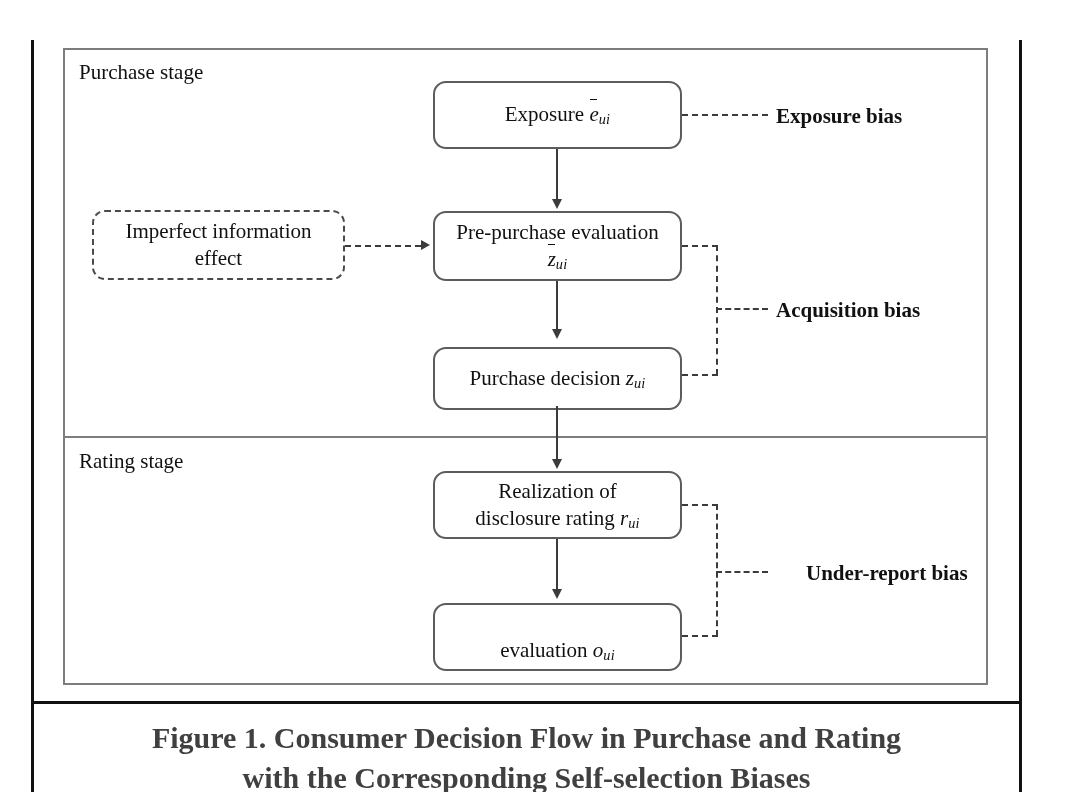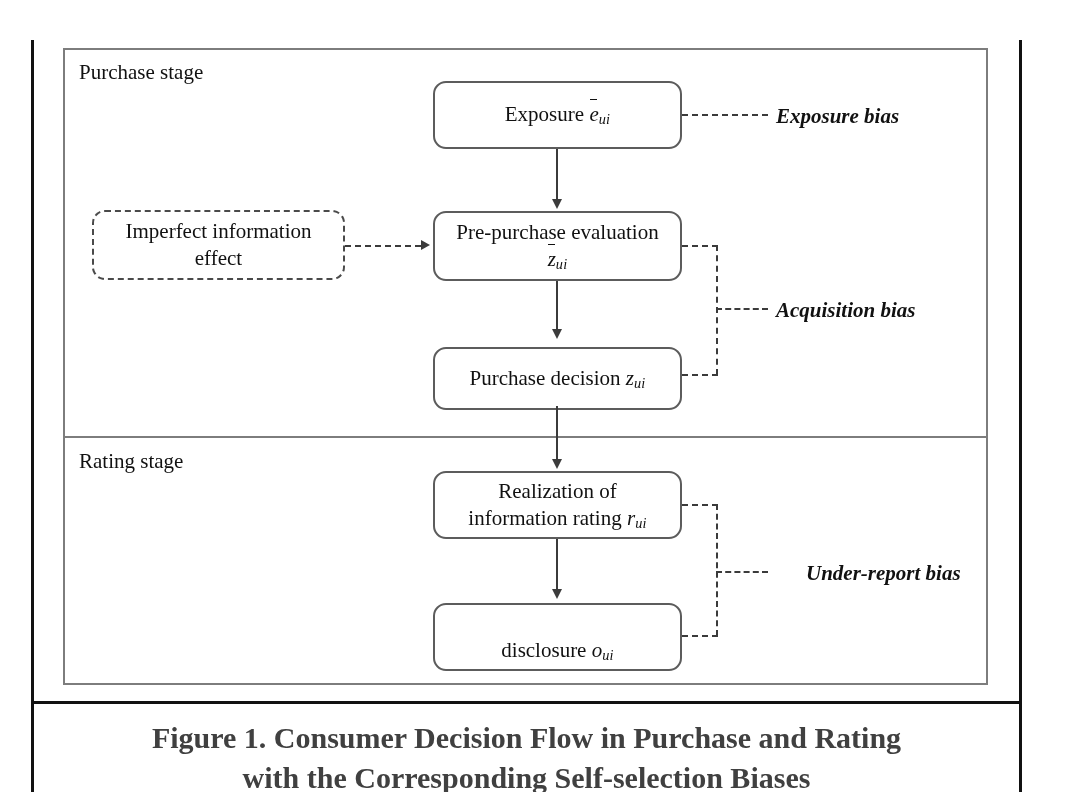--- a/index.html
+++ b/index.html
@@ -166,21 +166,20 @@
     width: 0;
     height: 0;
     border-top: 5.5px solid transparent;
     border-bottom: 5.5px solid transparent;
     border-left: 9px solid #3b3b3b;
   }
 
   
   .bias-label {
     position: absolute;
-    font-style: italic;
     font-weight: bold;
     font-size: 21px;
     white-space: nowrap;
     color: #111111;
   }
   .bias-exposure    { left: 776px; top: 64px; }
   .bias-acquisition { left: 776px; top: 258px; }
   .bias-underreport { left: 806px; top: 521px; }
 
   
@@ -245,28 +244,28 @@
 
   <div class="dash-h" style="left:682px; top:74px; width:86px;"></div>
 
   <div class="bias-label bias-exposure">Exposure bias</div>
   <div class="bias-label bias-acquisition">Acquisition bias</div>
 
   <div class="arrow-line" style="left:556px; top:366px; height:54px;"></div>
   <div class="arrow-head" style="left:551.5px; top:419px;"></div>
 
   <div class="node node-realize">
-    <span class="txt"><span>Realization of</span><br><span>information rating</span>&nbsp;<span class="mvar"><span>r</span><sub>ui</sub></span></span>
+    <span class="txt"><span>Realization of</span><br><span>disclosure rating</span>&nbsp;<span class="mvar"><span>r</span><sub>ui</sub></span></span>
   </div>
 
   <div class="arrow-line" style="left:556px; top:499px; height:52px;"></div>
   <div class="arrow-head" style="left:551.5px; top:549px;"></div>
 
   <div class="node node-disclose">
-    <span class="txt"><br><span>disclosure</span>&nbsp;<span class="mvar"><span>o</span><sub>ui</sub></span></span>
+    <span class="txt"><br><span>evaluation</span>&nbsp;<span class="mvar"><span>o</span><sub>ui</sub></span></span>
   </div>
 
   <div class="dash-h" style="left:682px; top:464px; width:36px;"></div>
   <div class="dash-v" style="left:716px; top:464px; height:132px;"></div>
   <div class="dash-h" style="left:682px; top:595px; width:36px;"></div>
   <div class="dash-h" style="left:716px; top:531px; width:52px;"></div>
 
   <div class="bias-label bias-underreport">Under-report bias</div>
 
   <div class="caption">

